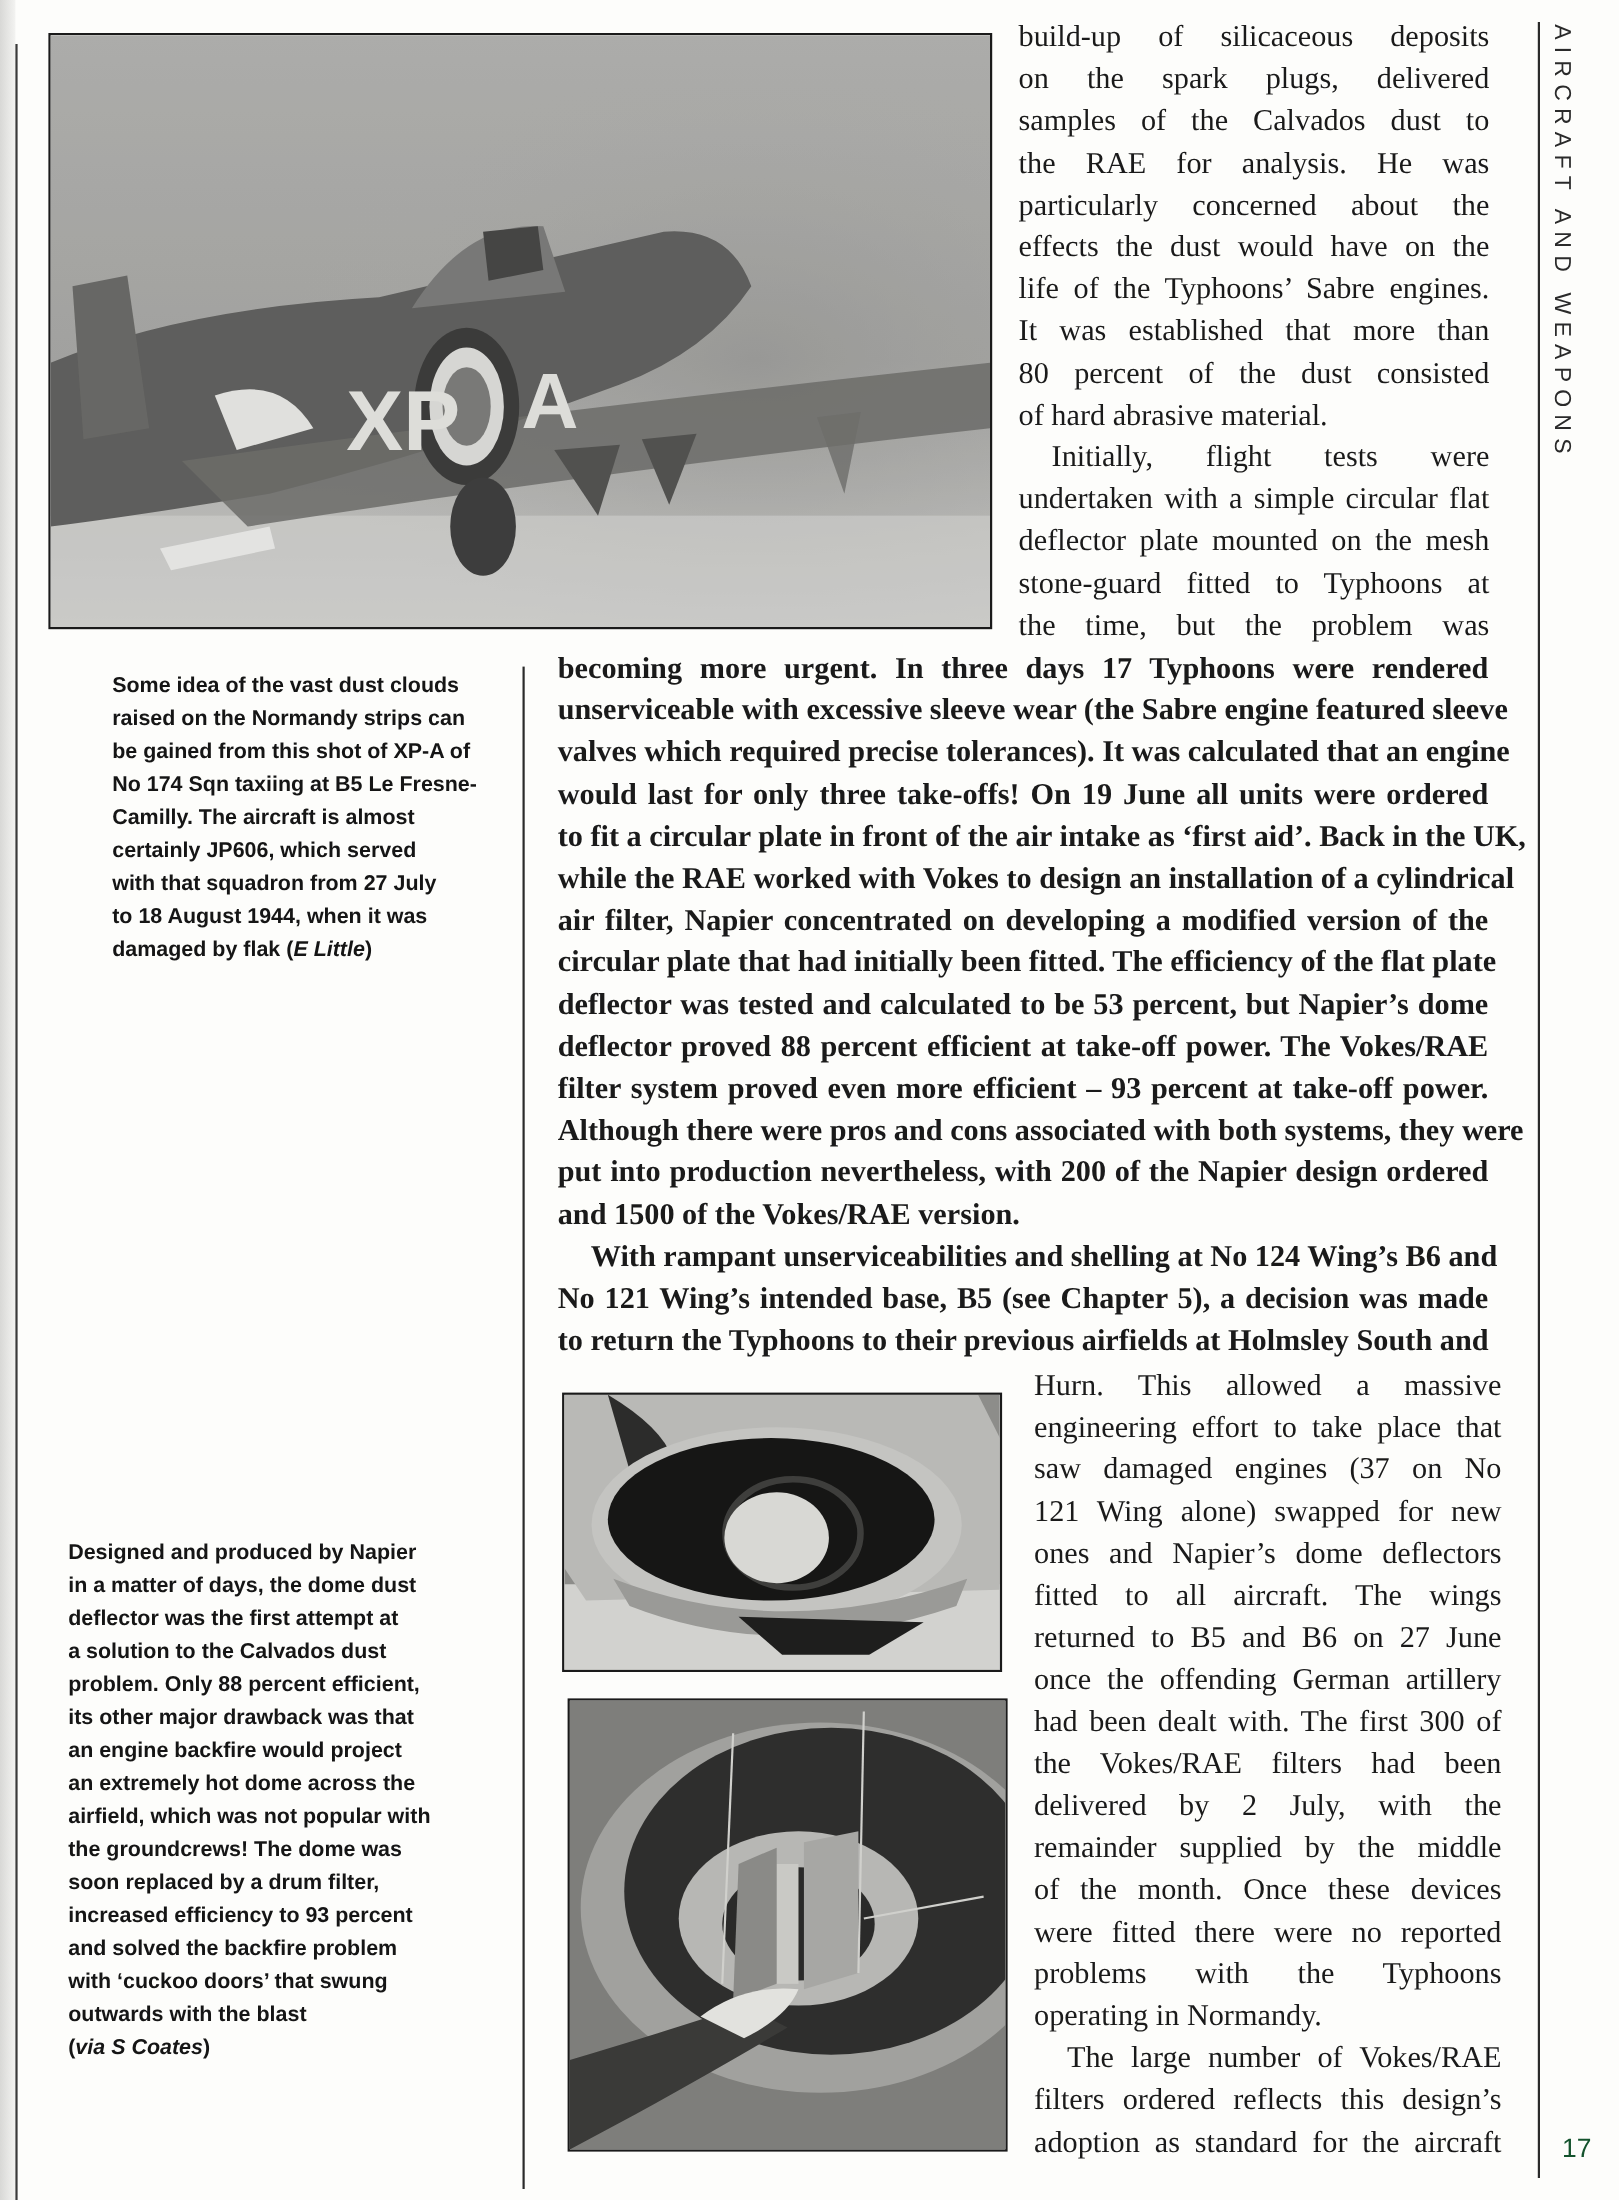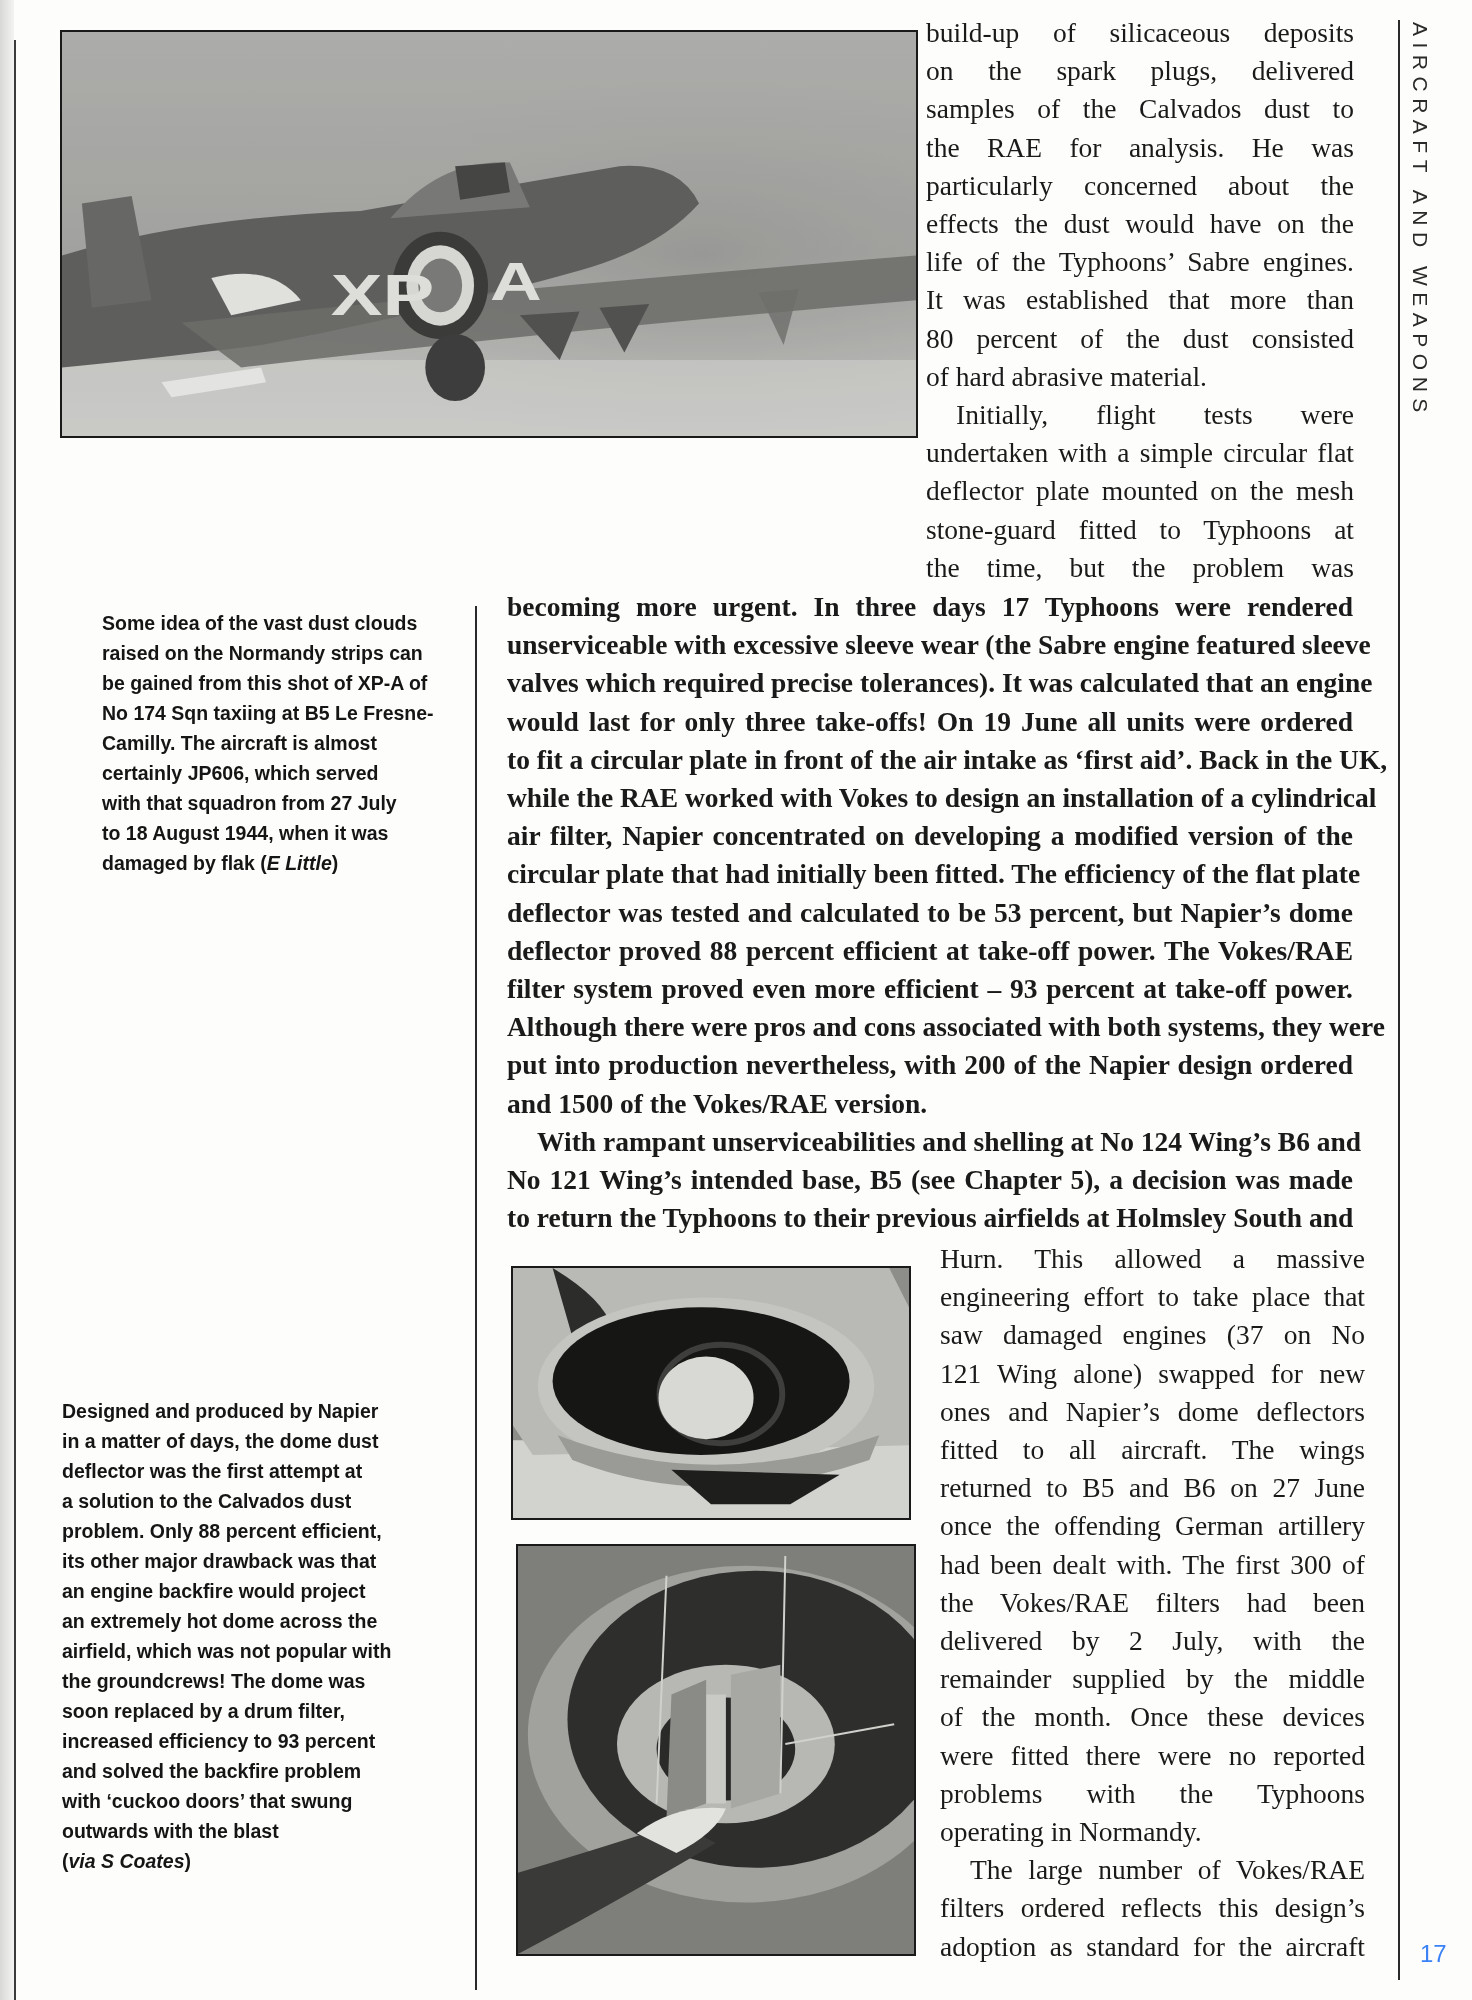--- a/index.html
+++ b/index.html
@@ -28,30 +28,30 @@
   .line { display:block; text-align:justify; text-align-last:justify; white-space:nowrap; }
   .line.last { text-align-last:left; }
   .line.indent { text-indent:30px; }
   .running-head {
     position:absolute; left:1408px; top:22px;
     writing-mode:vertical-rl; font-family:"Liberation Sans","DejaVu Sans",sans-serif;
     font-size:21px; letter-spacing:6.5px; color:#2a2a2a;
   }
   .page-number {
     position:absolute; left:1420px; top:1940px; font-family:"Liberation Sans","DejaVu Sans",sans-serif;
-    font-size:24px; color:#3b82f6;
+    font-size:24px; color:#14532d;
   }
 </style>
 </head>
 <body>
 
 <div class="page-shade"></div>
 <div class="left-edge-rule"></div>
 
-<div class="photo" style="left:44px;top:30px;width:858px;height:408px;margin-left:16px;">
+<div class="photo" style="left:44px;top:30px;width:858px;height:542px;">
   <svg viewBox="0 0 858 542" preserveAspectRatio="none">
     <defs>
       <linearGradient id="sky1" x1="0" y1="0" x2="0" y2="1">
         <stop offset="0" stop-color="#a9a9a6"></stop>
           <stop offset="0.55" stop-color="#9c9c99"></stop>
           <stop offset="1" stop-color="#c9c9c6"></stop>
       </linearGradient>
       <radialGradient id="dust1" cx="0.75" cy="0.55" r="0.5">
         <stop offset="0" stop-color="#8e8e8b" stop-opacity="0.8"></stop>
           <stop offset="1" stop-color="#a5a5a2" stop-opacity="0"></stop>

